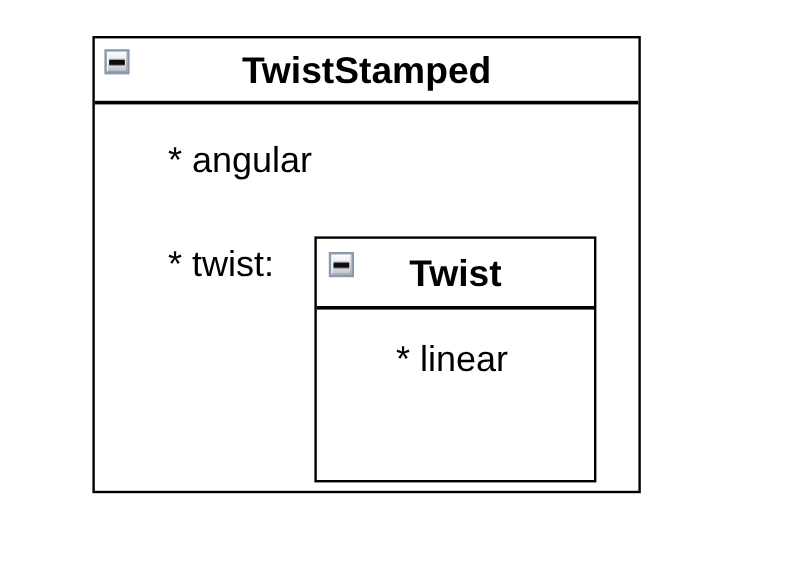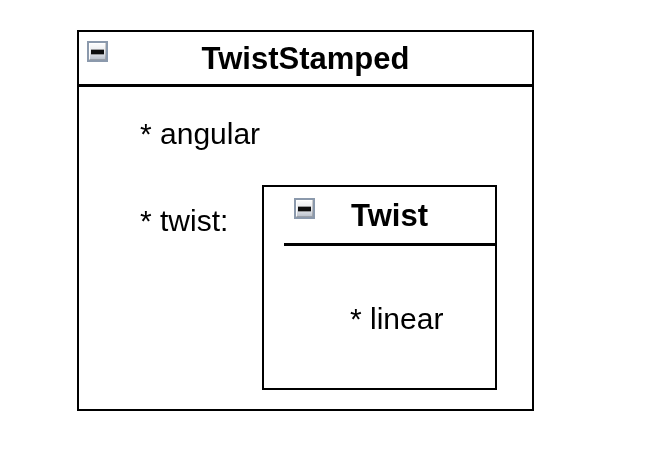--- a/index.html
+++ b/index.html
@@ -23,24 +23,23 @@
     box-sizing: border-box;
   }
   .outer-box {
     left: 77px;
     top: 30px;
     width: 457px;
     height: 381px;
   }
   .nested-box {
     left: 183px;
-    top: 98px;
+    top: 110px;
     width: 235px;
     height: 205px;
-    padding-left: 20px;
   }
   .box-header {
     position: relative;
     width: 100%;
     border-bottom: 3px solid var(--box-border, #000000);
     display: flex;
     align-items: center;
     justify-content: center;
     box-sizing: border-box;
   }
@@ -77,21 +76,21 @@
     width: 13px;
     height: 4px;
     background: var(--minus-glyph, #0d0d0d);
     box-shadow: 0 -1px 0 rgba(90,90,90,0.55), 0 1px 0 rgba(90,90,90,0.55);
   }
   .box-body {
     position: relative;
     width: 100%;
     height: calc(100% - 58px);
   }
-  .nested-box .box-body { height: calc(100% - 62px); margin-top: 31px; }
+  .nested-box .box-body { height: calc(100% - 62px); }
   .field {
     position: absolute;
     font-size: 30px;
     line-height: 1.1;
     white-space: nowrap;
   }
   .field-header-pos { left: 61px; top: 30px; }
   .field-twist-pos  { left: 61px; top: 93px; margin-top: 24px; }
   .field-linear-pos  { left: 66px; top: 25px; }
   .field-angular-pos { left: 63px; top: 90px; }

